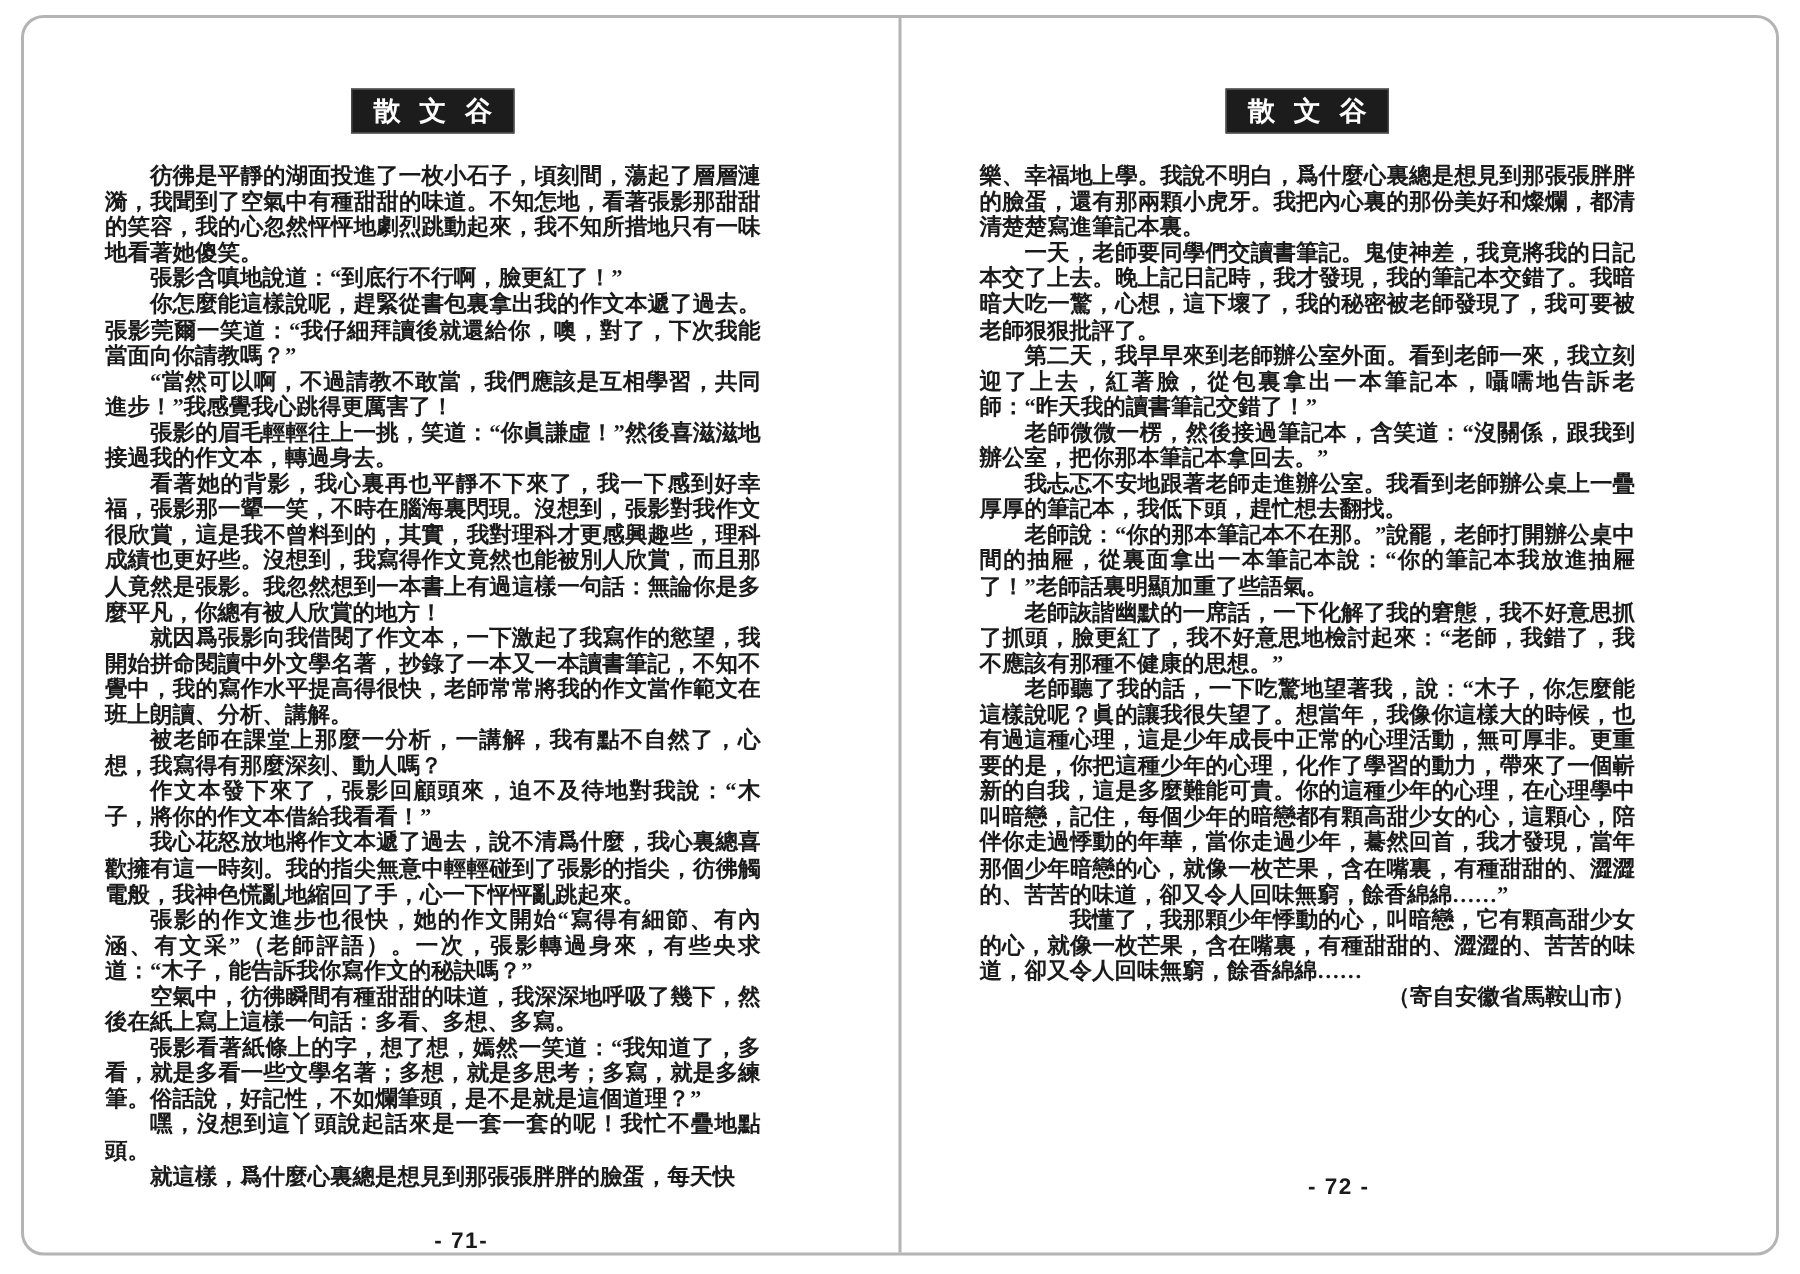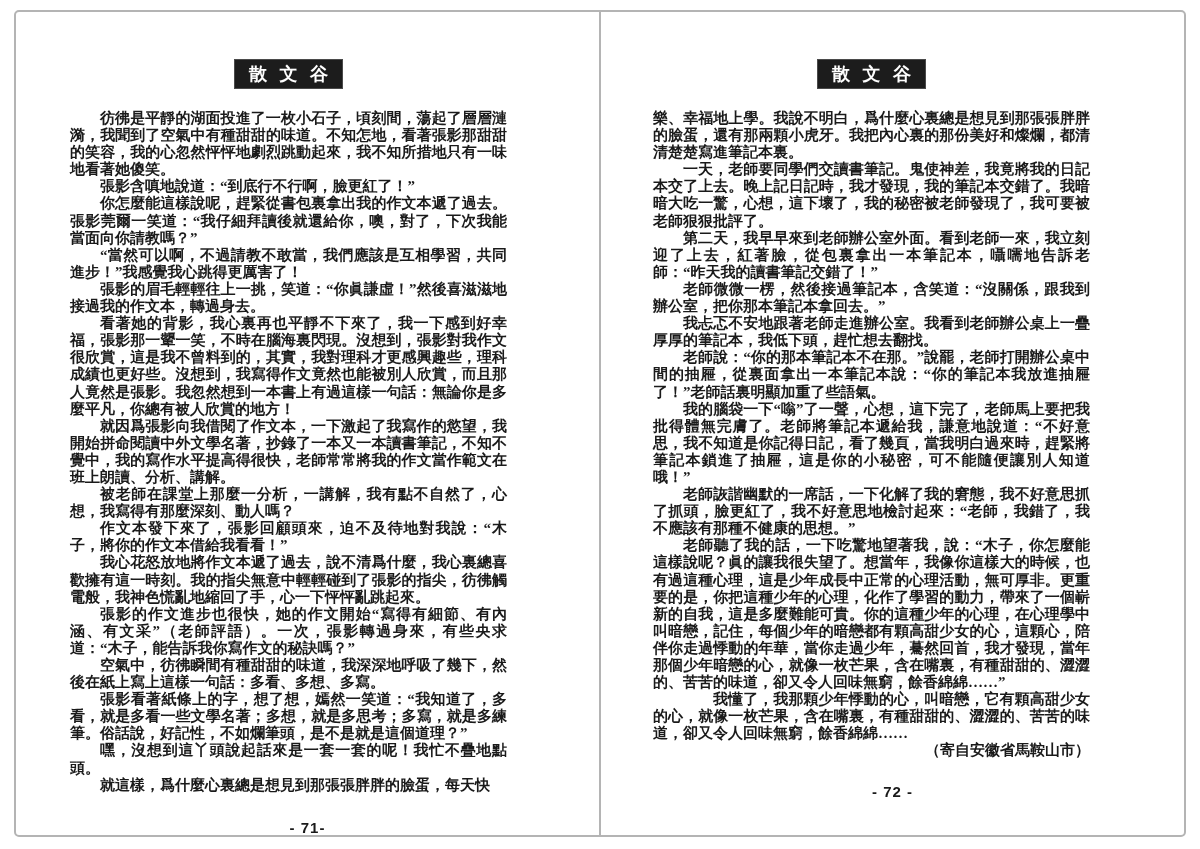--- a/index.html
+++ b/index.html
@@ -10,21 +10,21 @@
     background: #ffffff;
     font-family: "Liberation Serif", "DejaVu Serif", serif;
   }
   .spread {
     position: absolute;
     left: 14px;
     top: 10px;
     width: 1168px;
     height: 823px;
     border: 2px solid #b4b4b4;
-    border-radius: 5px;
+    border-radius: 15px;
     background: #ffffff;
   }
   .center-divider {
     position: absolute;
     left: 583px;
     top: 0;
     width: 2px;
     height: 100%;
     background: #b4b4b4;
   }
@@ -134,21 +134,20 @@
       <div class="page-header">
         <span class="header-box">散 文 谷</span>
       </div>
       <div class="paragraphs">
           <p class="para indent-none">樂、幸福地上學。我說不明白，爲什麼心裏總是想見到那張張胖胖的臉蛋，還有那兩顆小虎牙。我把內心裏的那份美好和燦爛，都清清楚楚寫進筆記本裏。</p>
           <p class="para indent-normal">一天，老師要同學們交讀書筆記。鬼使神差，我竟將我的日記本交了上去。晚上記日記時，我才發現，我的筆記本交錯了。我暗暗大吃一驚，心想，這下壞了，我的秘密被老師發現了，我可要被老師狠狠批評了。</p>
           <p class="para indent-normal">第二天，我早早來到老師辦公室外面。看到老師一來，我立刻迎了上去，紅著臉，從包裏拿出一本筆記本，囁嚅地告訴老師：“昨天我的讀書筆記交錯了！”</p>
           <p class="para indent-normal">老師微微一楞，然後接過筆記本，含笑道：“沒關係，跟我到辦公室，把你那本筆記本拿回去。”</p>
           <p class="para indent-normal">我忐忑不安地跟著老師走進辦公室。我看到老師辦公桌上一疊厚厚的筆記本，我低下頭，趕忙想去翻找。</p>
           <p class="para indent-normal">老師說：“你的那本筆記本不在那。”說罷，老師打開辦公桌中間的抽屜，從裏面拿出一本筆記本說：“你的筆記本我放進抽屜了！”老師話裏明顯加重了些語氣。</p>
-          <p class="para indent-normal">我的腦袋一下“嗡”了一聲，心想，這下完了，老師馬上要把我批得體無完膚了。老師將筆記本遞給我，謙意地說道：“不好意思，我不知道是你記得日記，看了幾頁，當我明白過來時，趕緊將筆記本鎖進了抽屜，這是你的小秘密，可不能隨便讓別人知道哦！”</p>
           <p class="para indent-normal">老師詼諧幽默的一席話，一下化解了我的窘態，我不好意思抓了抓頭，臉更紅了，我不好意思地檢討起來：“老師，我錯了，我不應該有那種不健康的思想。”</p>
           <p class="para indent-normal">老師聽了我的話，一下吃驚地望著我，說：“木子，你怎麼能這樣說呢？眞的讓我很失望了。想當年，我像你這樣大的時候，也有過這種心理，這是少年成長中正常的心理活動，無可厚非。更重要的是，你把這種少年的心理，化作了學習的動力，帶來了一個嶄新的自我，這是多麼難能可貴。你的這種少年的心理，在心理學中叫暗戀，記住，每個少年的暗戀都有顆高甜少女的心，這顆心，陪伴你走過悸動的年華，當你走過少年，驀然回首，我才發現，當年那個少年暗戀的心，就像一枚芒果，含在嘴裏，有種甜甜的、澀澀的、苦苦的味道，卻又令人回味無窮，餘香綿綿……”</p>
           <p class="para indent-wide">我懂了，我那顆少年悸動的心，叫暗戀，它有顆高甜少女的心，就像一枚芒果，含在嘴裏，有種甜甜的、澀澀的、苦苦的味道，卻又令人回味無窮，餘香綿綿……</p>
         </div>
       <div class="attribution">（寄自安徽省馬鞍山市）</div>
     </div>
     <div class="page-number">- 72 -</div>
   </div>
 
 </div>

